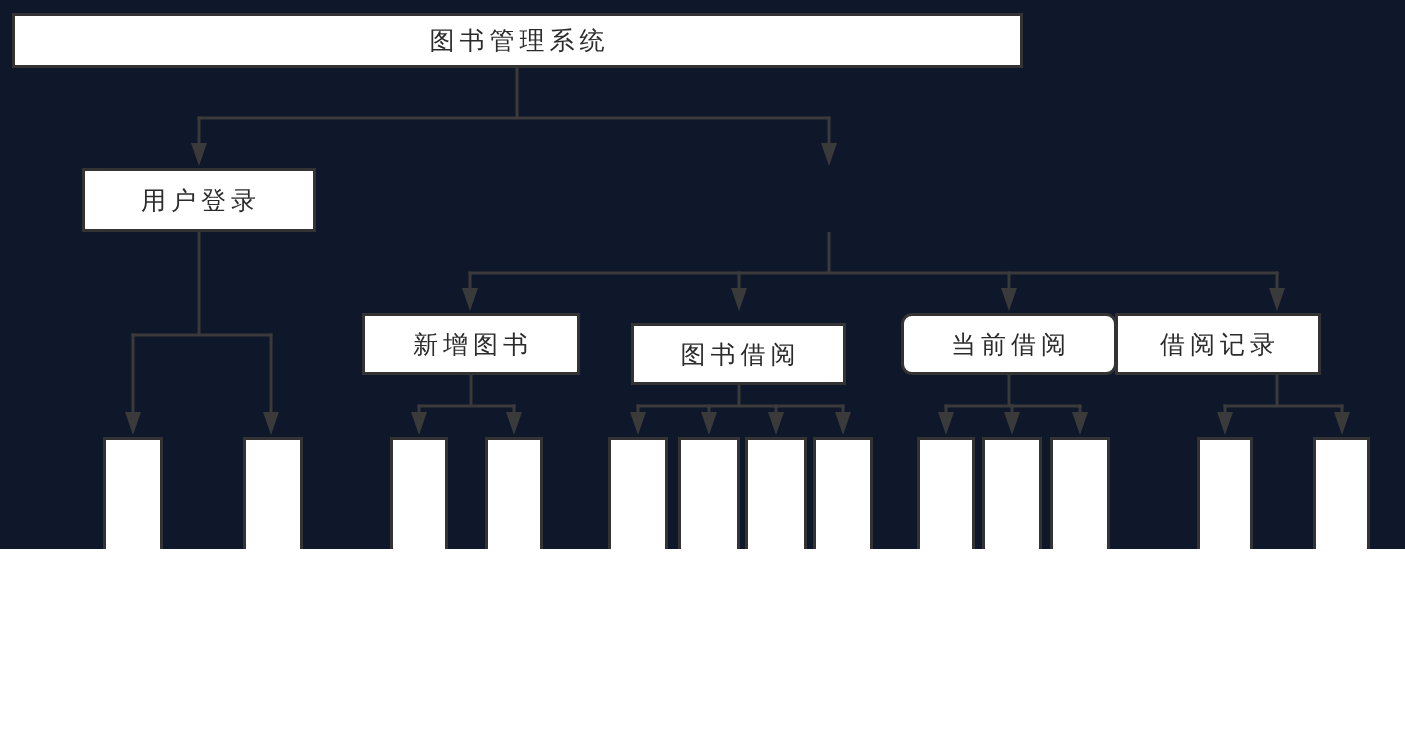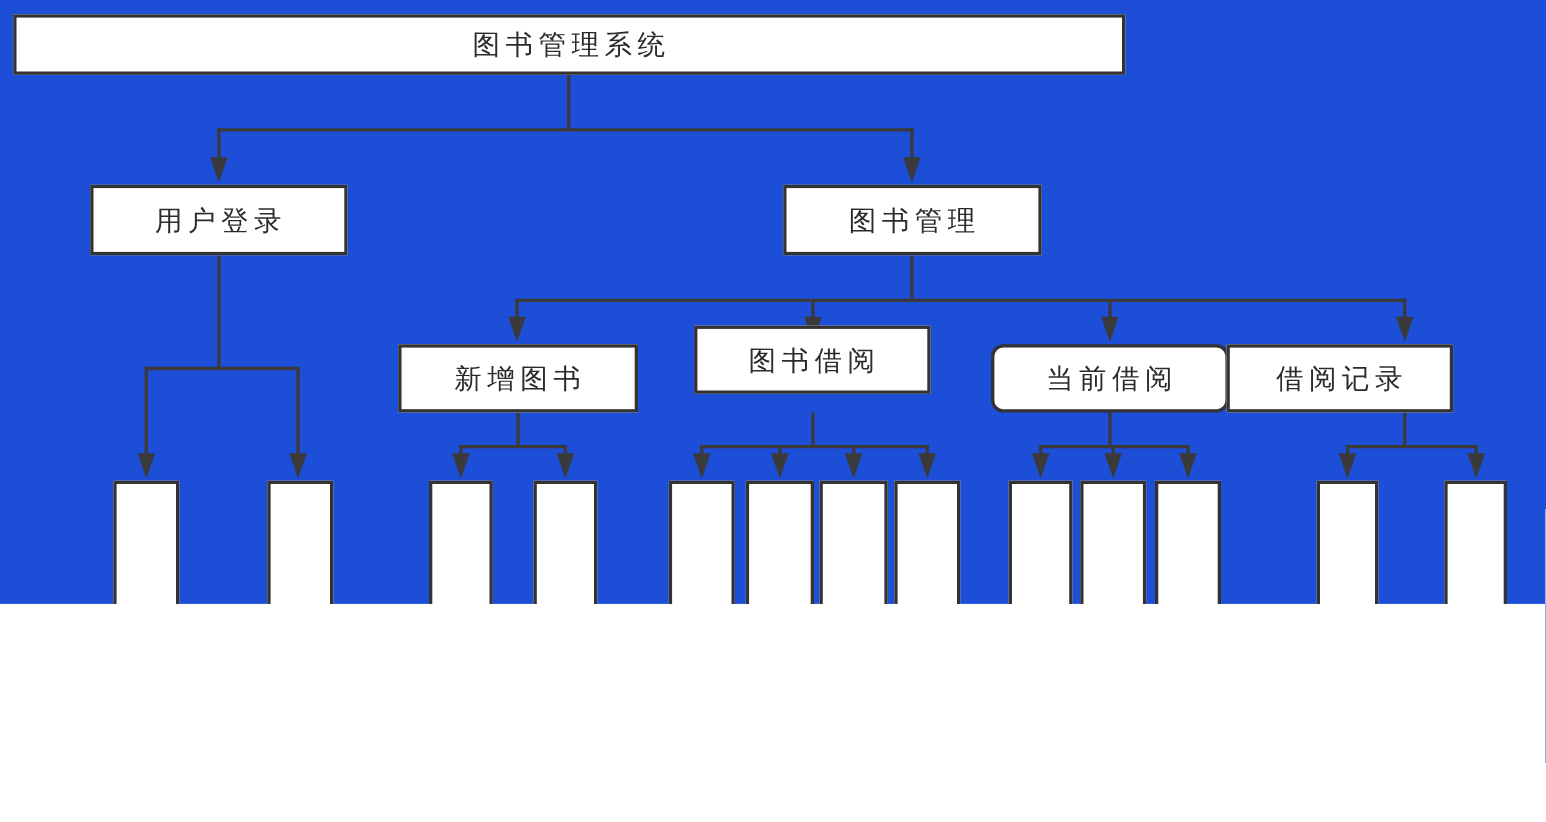--- a/index.html
+++ b/index.html
@@ -1,17 +1,17 @@
 <!DOCTYPE html>
 <html><head>
 <meta charset="utf-8">
 <style>
   html,body{margin:0;padding:0;background:#ffffff;}
   body{font-family:"Liberation Sans",sans-serif;}
-  .canvas{position:relative;width:1405px;height:549px;background:#1d4ed8;overflow:hidden;}
+  .canvas{position:relative;width:1405px;height:549px;background:#0f172a;overflow:hidden;}
   .wires{position:absolute;left:0;top:0;width:1405px;height:747px;pointer-events:none;}
   .node{
     position:absolute;box-sizing:border-box;background:#ffffff;
     border:3px solid #333333;color:#2b2b2b;
     display:flex;align-items:center;justify-content:center;
     font-size:25px;letter-spacing:5px;white-space:nowrap;
   }
   .node .lbl{transform:translateX(2px);} 
   .leaf{
     position:absolute;box-sizing:border-box;background:#ffffff;
@@ -103,28 +103,25 @@
     </g>
   </svg>
 
   <div class="node" style="left:12px;top:13px;width:1011px;height:55px;">
     <span class="lbl">图书管理系统</span>
   </div>
 
   <div class="node" style="left:82px;top:168px;width:234px;height:64px;">
     <span class="lbl">用户登录</span>
   </div>
-  <div class="node" style="left:712px;top:168px;width:235px;height:64px;">
-    <span class="lbl">图书管理</span>
-  </div>
 
   <div class="node" style="left:362px;top:313px;width:218px;height:62px;">
     <span class="lbl">新增图书</span>
   </div>
-  <div class="node" style="left:631px;top:296px;width:215px;height:62px;">
+  <div class="node" style="left:631px;top:323px;width:215px;height:62px;">
     <span class="lbl">图书借阅</span>
   </div>
   <div class="node" style="left:901px;top:313px;width:216px;height:62px;border-radius:11px;">
     <span class="lbl">当前借阅</span>
   </div>
   <div class="node" style="left:1115px;top:313px;width:206px;height:62px;">
     <span class="lbl">借阅记录</span>
   </div>
 
   <div class="leaf" style="left:103px;width:60px;">

